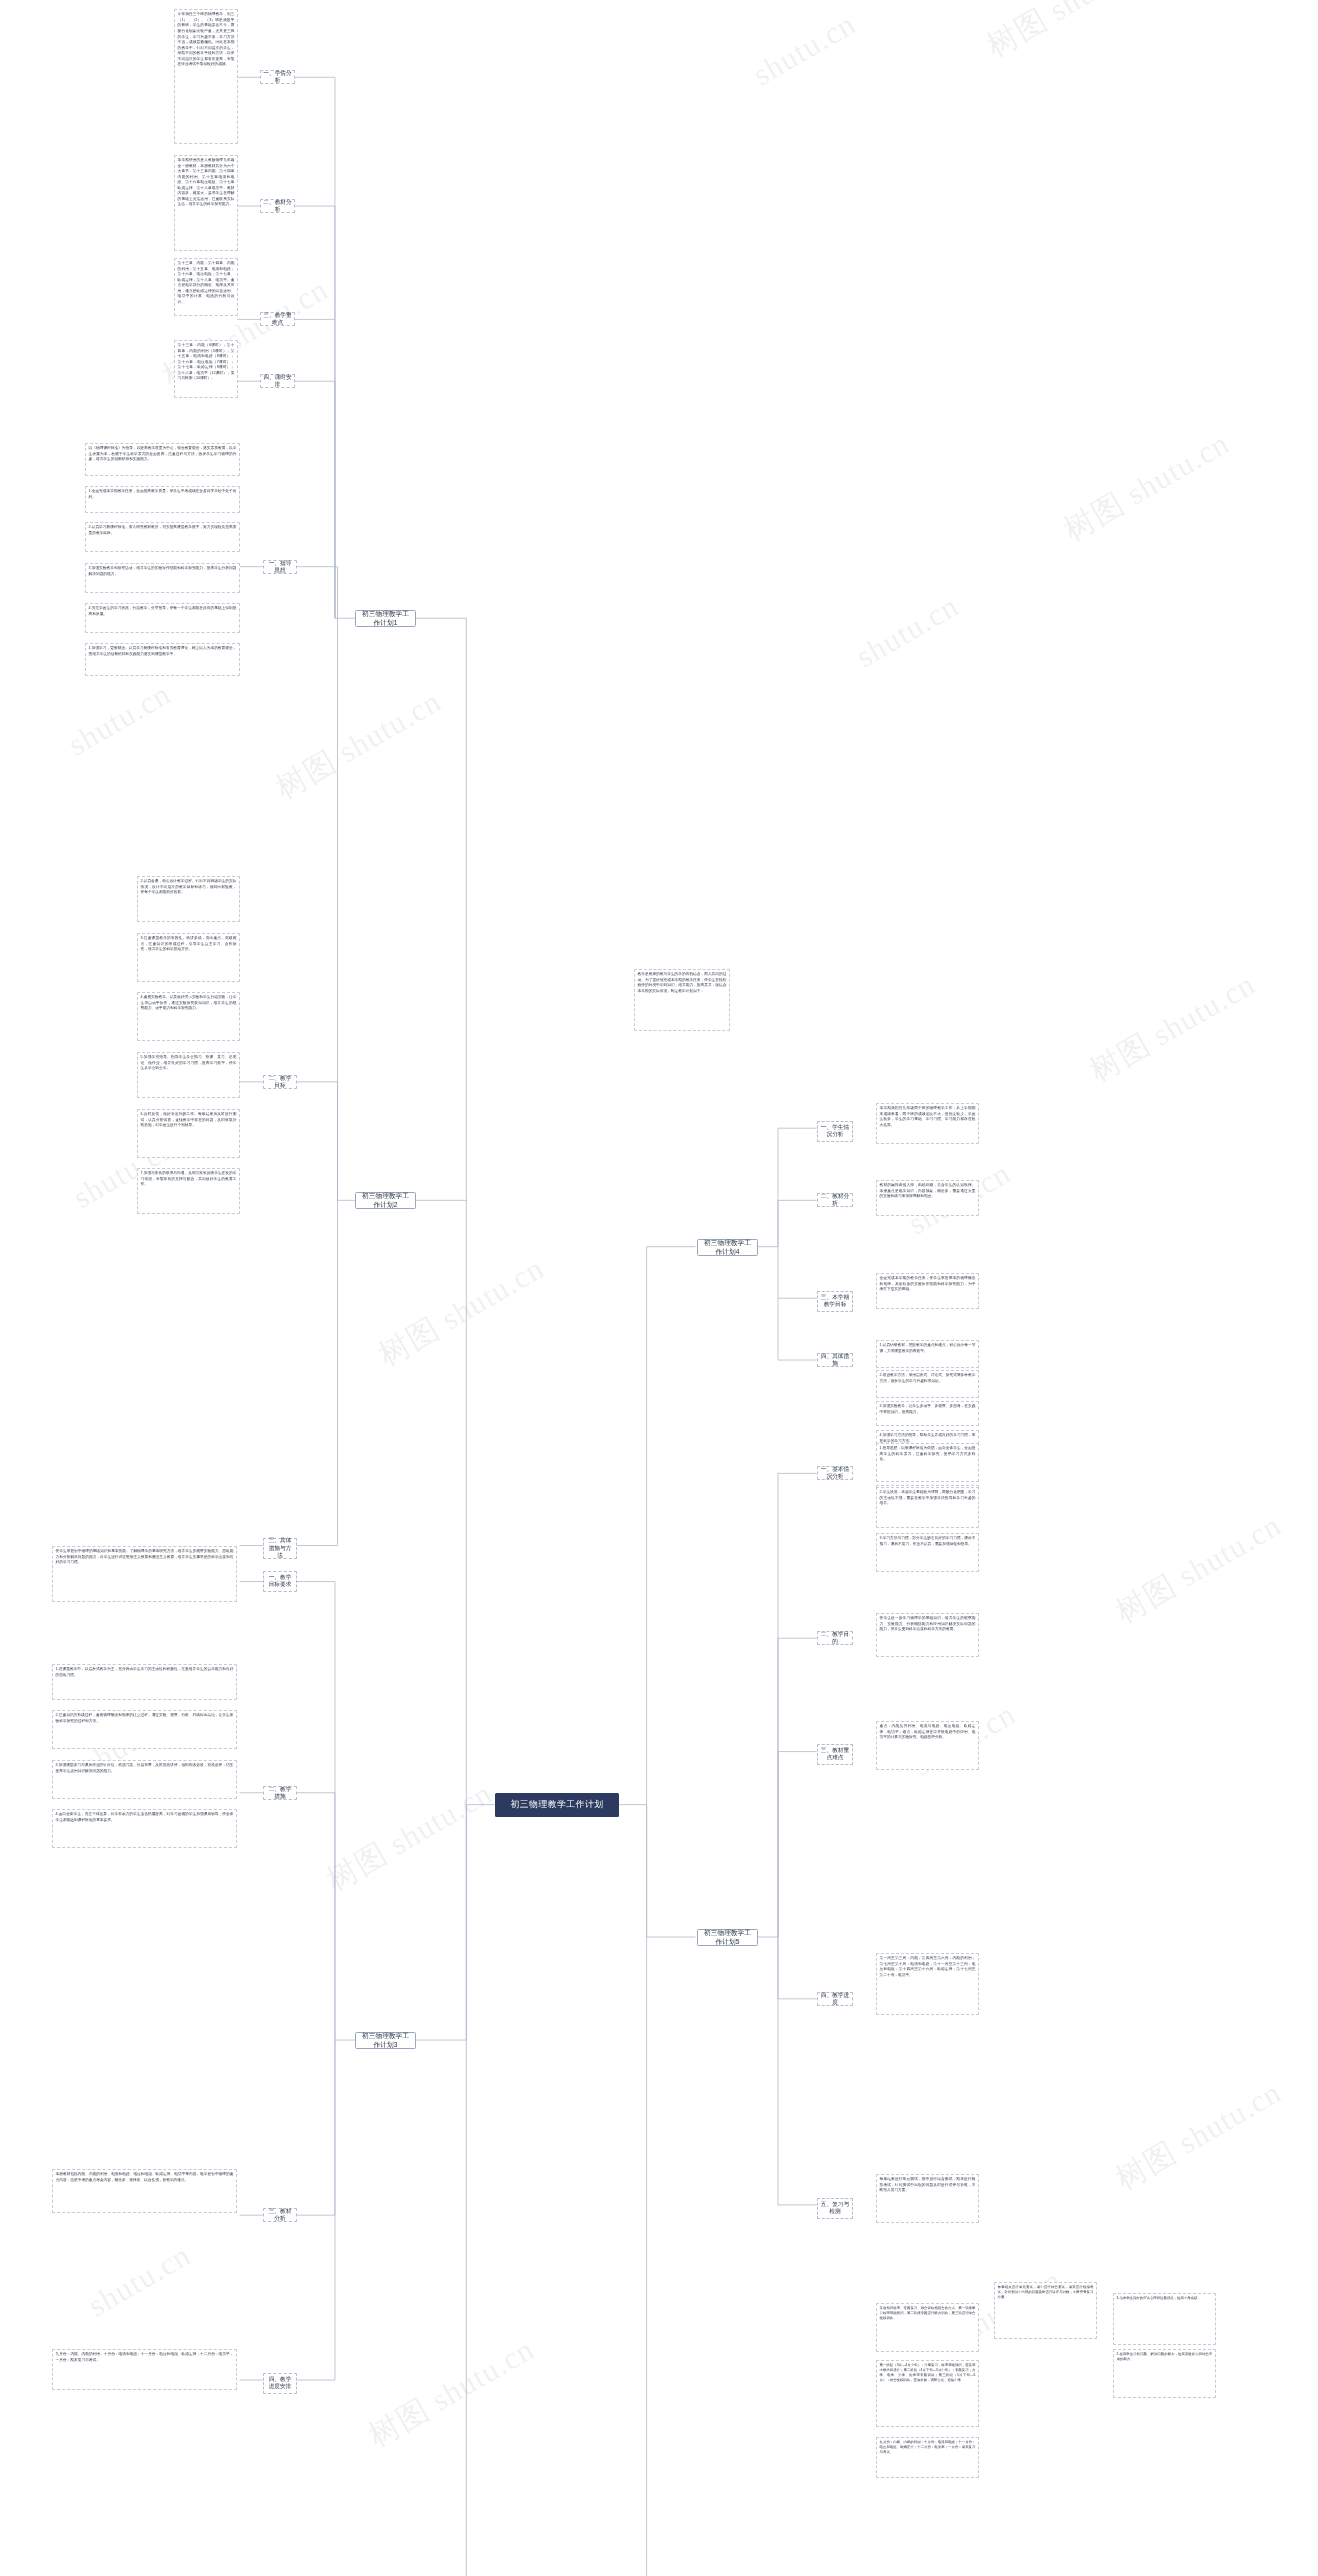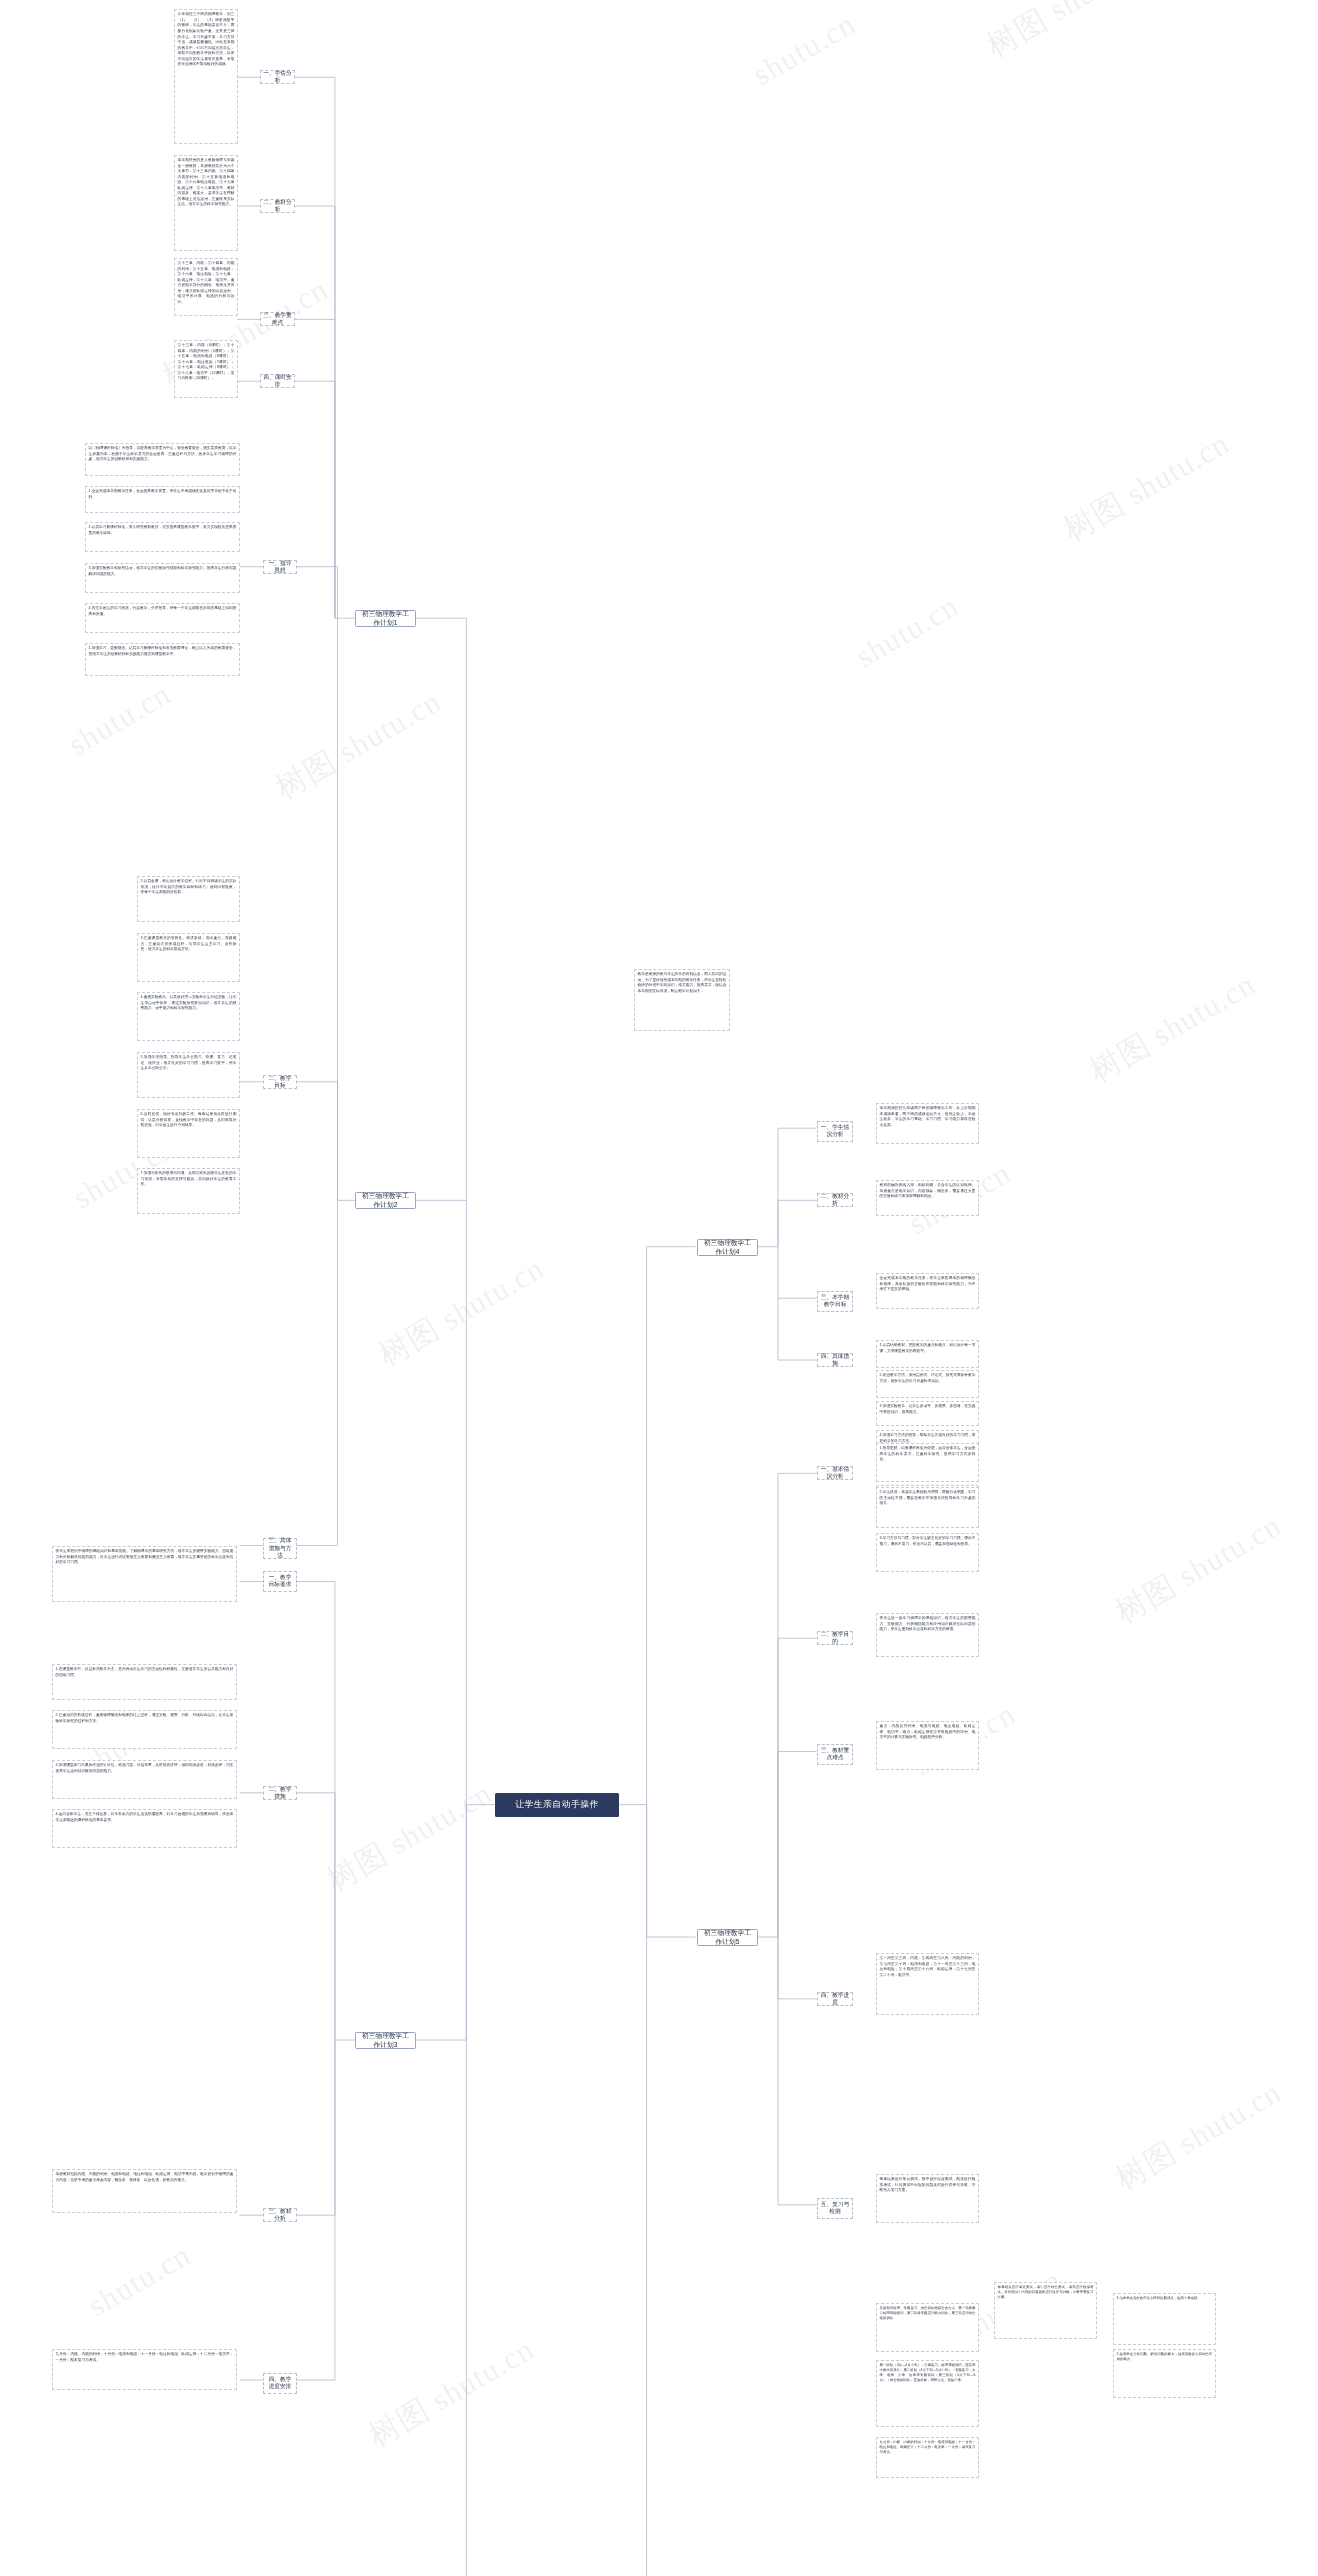--- a/index.html
+++ b/index.html
@@ -223,21 +223,21 @@
     <path d="M1530 5222 H1590"></path>
     <path d="M1530 5268 H1590"></path>
     <path d="M1530 5315 H1590"></path>
     <path d="M1530 5362 H1590"></path>
     <path d="M1530 5408 H1590"></path>
     <path d="M1530 5455 H1590"></path>
     <path d="M1530 5500 H1590"></path>
   </g>
 </svg>
 
-<div class="root-node">让学生亲自动手操作</div>
+<div class="root-node">初三物理教学工作计划</div>
 
 <div class="l1" style="left:355px; top:610px; width:61px; height:16.5px;">初三物理教学工作计划1</div>
 <div class="l2" style="left:260px; top:70px; width:35px; height:14.4px;">一、学情分析</div>
 <div class="l2" style="left:260px; top:199px; width:35px; height:14.4px;">二、教材分析</div>
 <div class="l2" style="left:260px; top:312px; width:35px; height:14.4px;">三、教学重难点</div>
 <div class="l2" style="left:260px; top:374px; width:35px; height:14.4px;">四、课时安排</div>
 
 <div class="leaf" style="left:174px; top:9.3px; width:64px; height:135px;">今年我任三个班的物理教学，初三（1）、（2）、（3）班是我接手的新班，学生的基础参差不齐，两极分化现象比较严重，尤其是三班的学生，学习兴趣不浓，学习方法不当，成绩普遍偏低。因此在本期的教学中，针对不同层次的学生，采取不同的教学手段和方法，以使不同层次的学生都有所提高，争取在毕业考试中取得较好的成绩。</div>
 <div class="leaf" style="left:174px; top:155px; width:64px; height:96px;">本学期使用的是人教版物理九年级全一册教材，本册教材共分为六个大章节：第十三章内能、第十四章内能的利用、第十五章电流和电路、第十六章电压电阻、第十七章欧姆定律、第十八章电功率。教材内容多，难度大，要求学生在理解的基础上灵活运用，注重联系实际生活，培养学生的科学探究能力。</div>
 <div class="leaf" style="left:174px; top:258px; width:64px; height:58px;">第十三章、内能；第十四章、内能的利用；第十五章、电流和电路；第十六章、电压电阻；第十七章、欧姆定律；第十八章、电功率。重点是电学部分的概念、规律及其应用，难点是欧姆定律的综合运用、电功率的计算、电路的分析与设计。</div>

